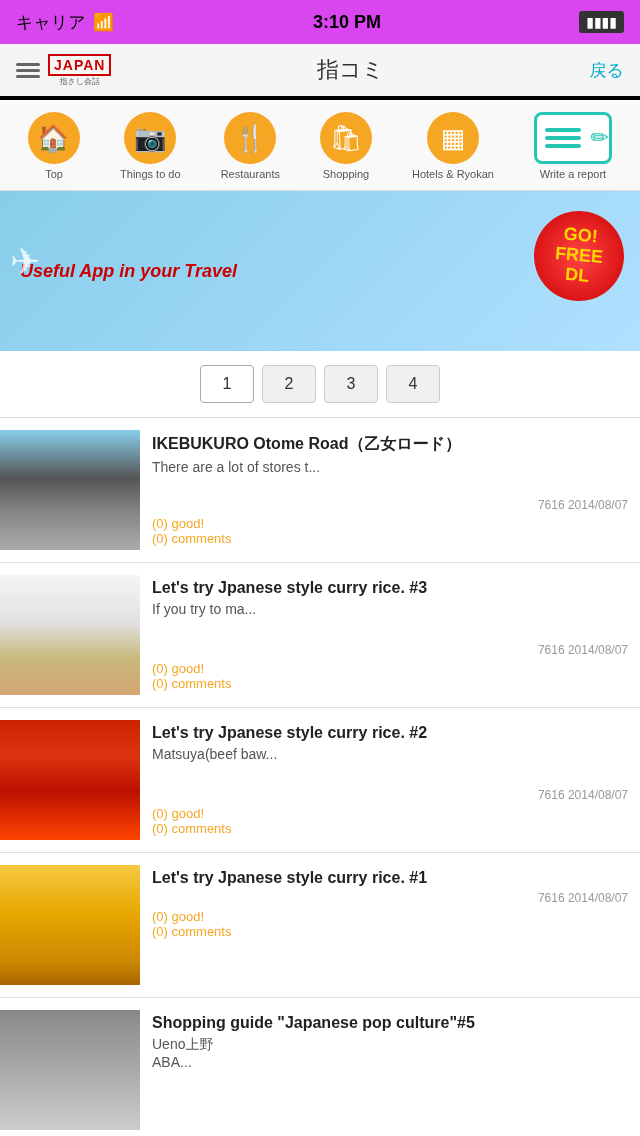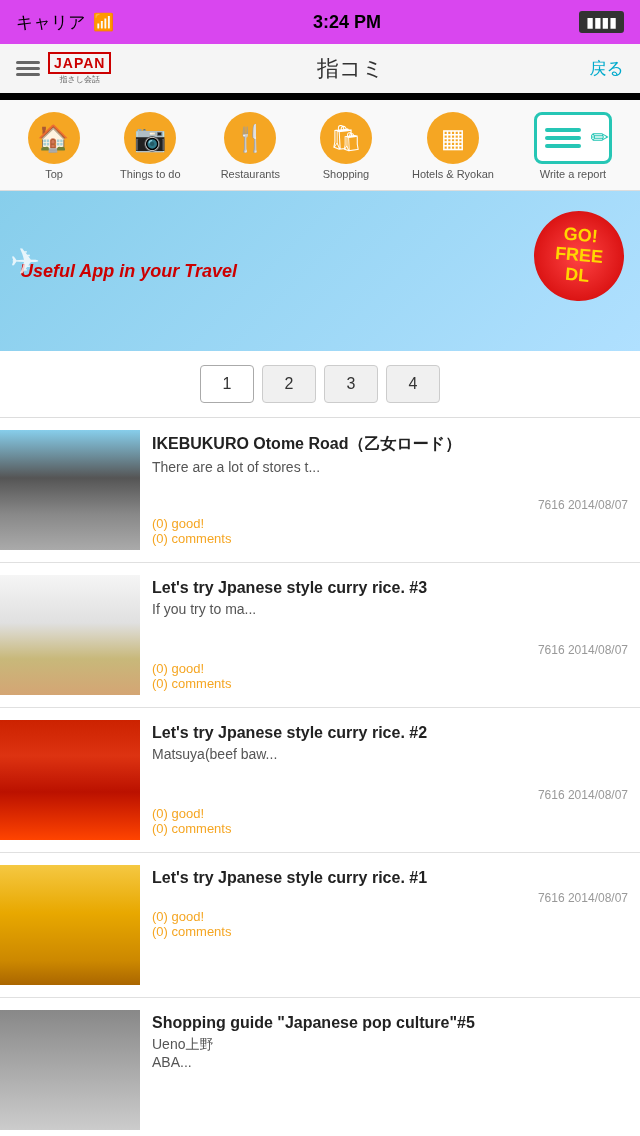--- a/index.html
+++ b/index.html
@@ -14,21 +14,21 @@
     }
     .status-left { display: flex; align-items: center; gap: 8px; font-size: 17px; }
     .status-time { font-size: 18px; font-weight: 600; }
     .status-right { display: flex; align-items: center; gap: 6px; }
     .battery-icon { font-size: 14px; background: #333; color: #fff; padding: 1px 5px; border-radius: 3px; border: 2px solid #333; }
 
     
     .nav-bar {
       display: flex; align-items: center; justify-content: space-between;
       padding: 0 16px; height: 56px; background: #f5f5f5;
-      border-bottom: 7px solid #000000;
+      border-bottom: 4px solid #000000;
     }
     .nav-logo { display: flex; flex-direction: column; gap: 3px; }
     .hamburger-line { width: 24px; height: 3px; background: #666; border-radius: 2px; }
     .logo-img { display: flex; flex-direction: column; align-items: center; }
     .logo-japan { color: #cc0000; font-weight: 900; font-size: 14px; border: 2px solid #cc0000; padding: 1px 4px; letter-spacing: 1px; }
     .logo-sub { font-size: 8px; color: #666; }
     .nav-title { font-size: 22px; font-weight: 500; color: #333; }
     .nav-back { color: #00aacc; font-size: 17px; font-weight: 400; }
 
     
@@ -118,21 +118,21 @@
     .nav-left { display: flex; align-items: center; gap: 8px; }
   </style>
 </head>
 <body>
 
 <div class="status-bar">
   <div class="status-left">
     <span>キャリア</span>
     <span>📶</span>
   </div>
-  <div class="status-time">3:24 PM</div>
+  <div class="status-time">3:10 PM</div>
   <div class="status-right">
     <span class="battery-icon">▮▮▮▮</span>
   </div>
 </div>
 
 <div class="nav-bar">
   <div class="nav-left">
     <div class="nav-logo">
       <div class="hamburger-line"></div>
       <div class="hamburger-line"></div>

